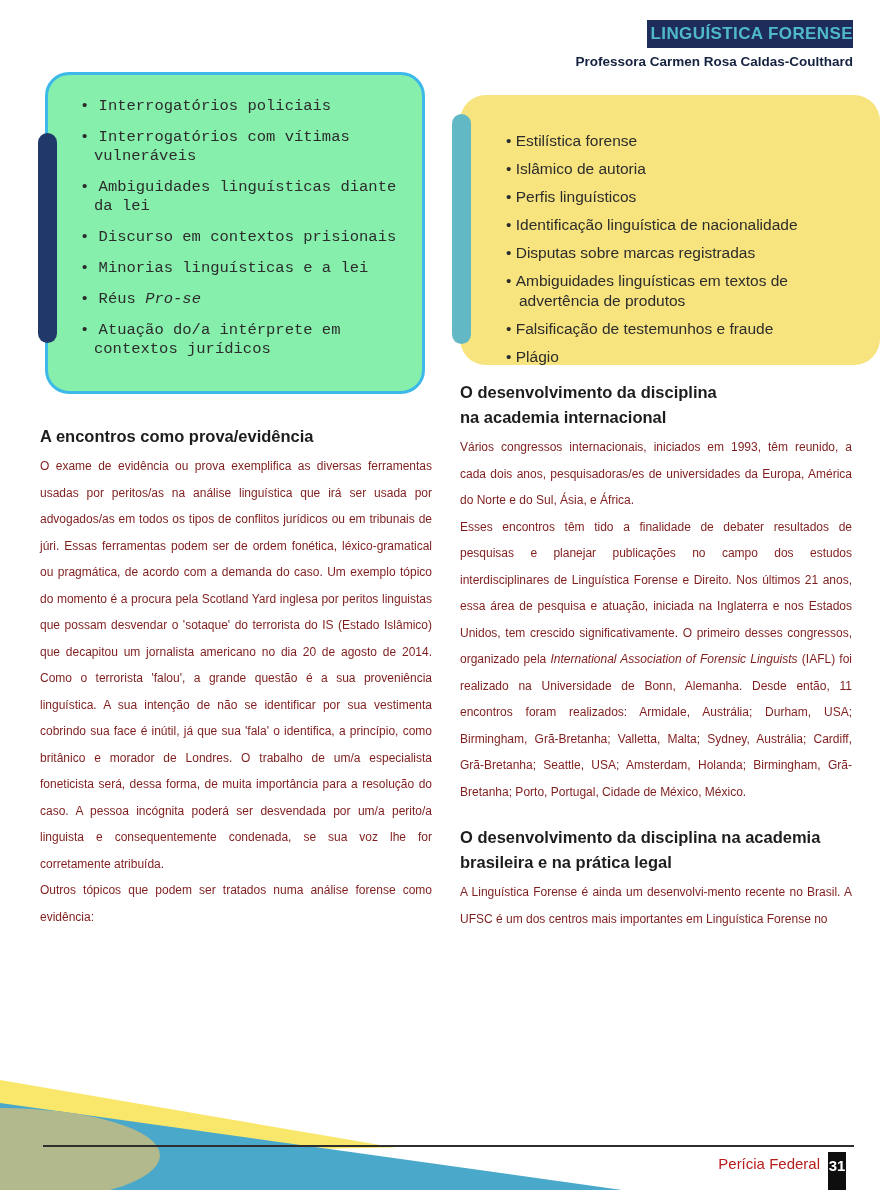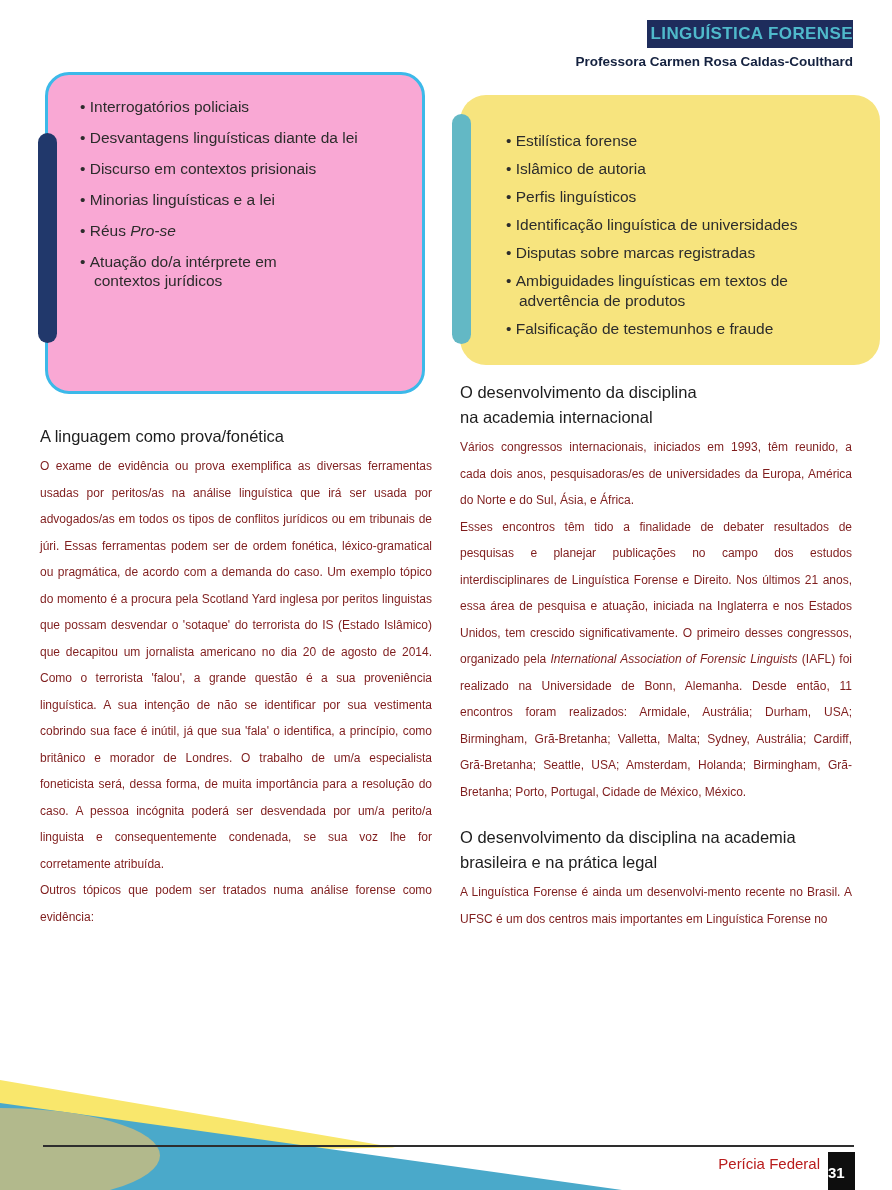--- a/index.html
+++ b/index.html
@@ -8,21 +8,21 @@
 
   
   .banner{position:absolute;left:647px;top:20px;width:206px;height:28px;
           background:var(--banner_bg,#1e2c5c);display:flex;align-items:center;justify-content:flex-end;}
   .banner span{color:var(--banner_text,#4fb9cb);font-weight:bold;font-size:17px;letter-spacing:.4px;}
   .author{position:absolute;top:54px;right:39px;font-size:13.5px;font-weight:bold;
           color:var(--author_text,#14213f);}
 
   
   .leftbox{position:absolute;left:45px;top:72px;width:380px;height:322px;box-sizing:border-box;
-           border:3px solid var(--box_border,#3cb9e9);border-radius:24px;background:#f9a8d4;z-index:1;}
+           border:3px solid var(--box_border,#3cb9e9);border-radius:24px;background:#86efac;z-index:1;font-family:Liberation Mono, monospace;}
   .navybar{position:absolute;left:38px;top:133px;width:19px;height:210px;border-radius:10px;
            background:var(--navy_bar,#21386b);z-index:2;}
   .leftbox ul{list-style:none;margin:0;padding:22px 8px 0 32px;}
   .leftbox li{font-size:15.5px;color:#2c2c2c;margin-bottom:12px;line-height:19px;
               padding-left:14px;text-indent:-14px;}
   .leftbox li:last-child{max-width:250px;}
   .leftbox li::before{content:"\2022\00a0";color:#2c2c2c;}
 
   
   .yellowbox{position:absolute;left:460px;top:95px;width:420px;height:270px;
@@ -30,32 +30,32 @@
   .tealbar{position:absolute;left:452px;top:114px;width:19px;height:230px;border-radius:10px;
            background:var(--teal_bar,#63b8c5);z-index:2;}
   .yellowbox ul{list-style:none;margin:16px;padding:20px 12px 0 30px;}
   .yellowbox li{font-size:15.5px;color:#2c2c2c;margin-bottom:8px;line-height:20px;
                 padding-left:13px;text-indent:-13px;font-weight:500;}
   .yellowbox li::before{content:"\2022\00a0";color:#2c2c2c;}
 
   
   .colL{position:absolute;left:40px;top:424px;width:392px;z-index:1;}
   .colR{position:absolute;left:460px;top:380px;width:392px;z-index:1;}
-  .sect{font-size:16.5px;font-weight:normal;color:#1d1d1d;margin:0 0 4px;line-height:25px;
+  .sect{font-size:16.5px;font-weight:bold;color:#1d1d1d;margin:0 0 4px;line-height:25px;
         white-space:pre-line;}
   .sect2{margin-top:20px;}
   p.body{font-size:12px;line-height:26.5px;color:#7f1d1d;text-align:justify;margin:0;}
 
   
   .rule{position:absolute;left:43px;top:1145px;width:811px;height:2px;
         background:var(--footer_line,#2e2e2e);z-index:5;}
   .flabel{position:absolute;top:1155px;right:72px;font-size:15px;color:#b91c1c;z-index:5;}
-  .pagebox{position:absolute;left:828px;top:1152px;width:27px;height:38px;box-sizing:border-box;
-           background:var(--page_box,#0e0e0e);color:#fff;display:flex;justify-content:flex-start;
-           align-items:flex-start;padding-top:12px;font-size:15px;font-weight:bold;z-index:5;}
+  .pagebox{position:absolute;left:828px;top:1152px;width:18px;height:38px;box-sizing:border-box;
+           background:var(--page_box,#0e0e0e);color:#fff;display:flex;justify-content:center;
+           align-items:flex-start;padding-top:5px;font-size:15px;font-weight:bold;z-index:5;}
 
   
   .shape{position:absolute;z-index:0;}
   .shape-yellow{left:0;top:1080px;width:395px;height:75px;background:var(--shape_yellow,#f9e76c);
                 clip-path:polygon(0 0,100% 90%,0 100%);}
   .shape-blue{left:0;top:1103px;width:622px;height:87px;background:var(--shape_blue,#4aa9ca);
               clip-path:polygon(0 0,100% 100%,0 100%);}
   .shape-olive{left:-160px;top:1108px;width:320px;height:95px;background:var(--shape_olive,#b2b98c);
                border-radius:50%;}
 </style>
@@ -69,44 +69,46 @@
   <div class="shape shape-olive"></div>
 
   <div class="banner">
     <span>LINGUÍSTICA FORENSE</span>
   </div>
   <div class="author">Professora Carmen Rosa Caldas-Coulthard</div>
 
   <div class="leftbox">
     <ul>
         <li>Interrogatórios policiais</li>
-        <li>Desvantagens linguísticas diante da lei</li>
+        <li>Interrogatórios com vítimas vulneráveis</li>
+        <li>Ambiguidades linguísticas diante da lei</li>
         <li>Discurso em contextos prisionais</li>
         <li>Minorias linguísticas e a lei</li>
         <li><span>Réus </span><span style="font-style: italic;">Pro-se</span></li>
         <li>Atuação do/a intérprete em contextos jurídicos</li>
       </ul>
   </div>
   <div class="navybar"></div>
 
   <div class="yellowbox">
     <ul>
         <li>Estilística forense</li>
         <li>Islâmico de autoria</li>
         <li>Perfis linguísticos</li>
-        <li>Identificação linguística de universidades</li>
+        <li>Identificação linguística de nacionalidade</li>
         <li>Disputas sobre marcas registradas</li>
         <li>Ambiguidades linguísticas em textos de advertência de produtos</li>
         <li>Falsificação de testemunhos e fraude</li>
+        <li>Plágio</li>
       </ul>
   </div>
   <div class="tealbar"></div>
 
   <div class="colL">
-    <h3 class="sect">A linguagem como prova/fonética</h3>
+    <h3 class="sect">A encontros como prova/evidência</h3>
     <p class="body">O exame de evidência ou prova exemplifica as diversas ferramentas usadas por peritos/as na análise linguística que irá ser usada por advogados/as em todos os tipos de conflitos jurídicos ou em tribunais de júri. Essas ferramentas podem ser de ordem fonética, léxico-gramatical ou pragmática, de acordo com a demanda do caso. Um exemplo tópico do momento é a procura pela Scotland Yard inglesa por peritos linguistas que possam desvendar o 'sotaque' do terrorista do IS (Estado Islâmico) que decapitou um jornalista americano no dia 20 de agosto de 2014. Como o terrorista 'falou', a grande questão é a sua proveniência linguística. A sua intenção de não se identificar por sua vestimenta cobrindo sua face é inútil, já que sua 'fala' o identifica, a princípio, como britânico e morador de Londres. O trabalho de um/a especialista foneticista será, dessa forma, de muita importância para a resolução do caso. A pessoa incógnita poderá ser desvendada por um/a perito/a linguista e consequentemente condenada, se sua voz lhe for corretamente atribuída.</p>
     <p class="body">Outros tópicos que podem ser tratados numa análise forense como evidência:</p>
   </div>
 
   <div class="colR">
     <h3 class="sect">O desenvolvimento da disciplina
 na academia internacional</h3>
     <p class="body">Vários congressos internacionais, iniciados em 1993, têm reunido, a cada dois anos, pesquisadoras/es de universidades da Europa, América do Norte e do Sul, Ásia, e África.</p>
     <p class="body"><span>Esses encontros têm tido a finalidade de debater resultados de pesquisas e planejar publicações no campo dos estudos interdisciplinares de Linguística Forense e Direito. Nos últimos 21 anos, essa área de pesquisa e atuação, iniciada na Inglaterra e nos Estados Unidos, tem crescido significativamente. O primeiro desses congressos, organizado pela </span><span style="font-style: italic;">International Association of Forensic Linguists</span><span> (IAFL) foi realizado na Universidade de Bonn, Alemanha. Desde então, 11 encontros foram realizados: Armidale, Austrália; Durham, USA; Birmingham, Grã-Bretanha; Valletta, Malta; Sydney, Austrália; Cardiff, Grã-Bretanha; Seattle, USA; Amsterdam, Holanda; Birmingham, Grã-Bretanha; Porto, Portugal, Cidade de México, México.</span></p>
     <h3 class="sect sect2">O desenvolvimento da disciplina na academia brasileira e na prática legal</h3>

